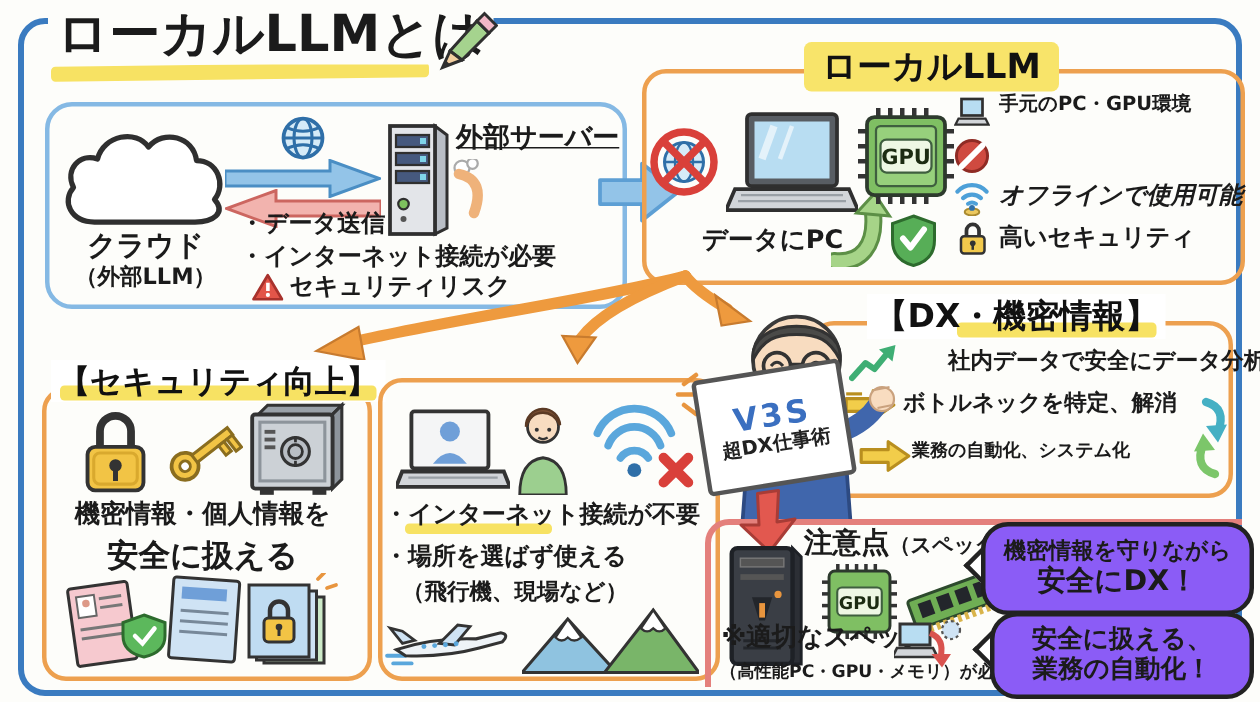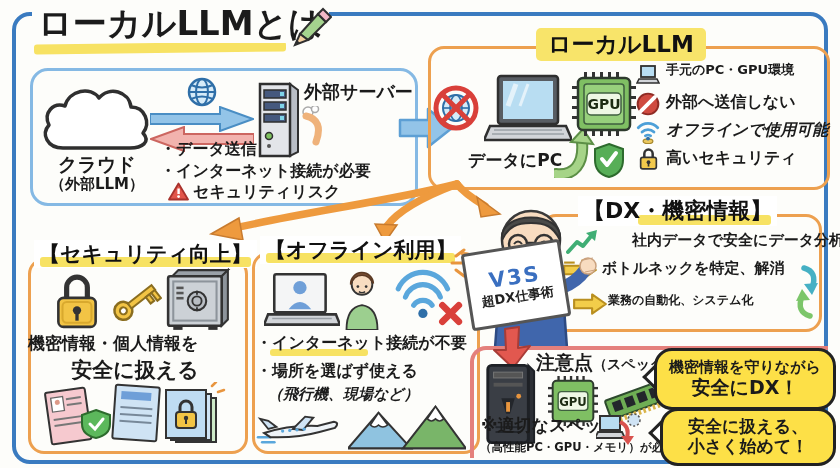--- a/index.html
+++ b/index.html
@@ -6,21 +6,21 @@
   .canvas{position:relative;width:840px;height:468px;background:#fdfdfa;overflow:hidden;
           font-family:"DejaVu Sans","Liberation Sans",sans-serif;}
   .abs{position:absolute;}
   .t{position:absolute;font-weight:bold;color:#1b1b1b;white-space:nowrap;line-height:1.15;}
   .hl{position:absolute;background:#f7e263;border-radius:3px;}
   .obox{position:absolute;border:3.5px solid #eda04f;border-radius:16px;}
   .bbox{position:absolute;border:3.5px solid #85b9e4;border-radius:18px;}
   .box-title{position:absolute;background:#ffffff;padding:0 5px;font-weight:bold;color:#111;white-space:nowrap;}
   .box-title .hl{left:6px;right:6px;bottom:1px;height:10px;z-index:0;}
   .box-title span{position:relative;z-index:1;}
-  .bubble{position:absolute;background:#fde047;border:3px solid #222;border-radius:18px;
+  .bubble{position:absolute;background:#8b5cf6;border:3px solid #222;border-radius:18px;
           display:flex;flex-direction:column;justify-content:center;align-items:center;}
   .bubble-tail{position:absolute;width:15px;height:15px;background:#fff;
           border-left:3px solid #222;border-bottom:3px solid #222;transform:rotate(45deg);}
   svg{display:block;}
 </style>
 </head>
 <body>
 
 <div class="canvas">
 
@@ -70,38 +70,38 @@
       <rect x="8" y="10" width="22" height="8" fill="#46597e" stroke="#2f2f2f" stroke-width="1.5"></rect>
       <rect x="8" y="22" width="22" height="8" fill="#46597e" stroke="#2f2f2f" stroke-width="1.5"></rect>
       <rect x="8" y="34" width="22" height="8" fill="#46597e" stroke="#2f2f2f" stroke-width="1.5"></rect>
       <rect x="24" y="12" width="4" height="4" fill="#7fd4e8"></rect>
         <rect x="24" y="24" width="4" height="4" fill="#7fd4e8"></rect>
       <rect x="24" y="36" width="4" height="4" fill="#7fd4e8"></rect>
       <circle cx="13" cy="56" r="3.5" fill="#7ec15e" stroke="#2f2f2f" stroke-width="1.5"></circle>
       <circle cx="13" cy="66" r="2" fill="#555"></circle>
     </svg>
   </span>
-  <div class="t" style="left:304px;top:82px;font-size:18px;">外部サーバー</div>
+  <div class="t" style="left:304px;top:82px;font-size:18px;text-decoration:underline;">外部サーバー</div>
   <span class="abs" style="left:300px;top:106px;">
     <svg width="30" height="40" viewBox="0 0 30 40">
       <circle cx="8" cy="6" r="5" fill="#fff" stroke="#aaa" stroke-width="1.5"></circle>
       <circle cx="15" cy="3" r="3.5" fill="#fff" stroke="#aaa" stroke-width="1.5"></circle>
       <path d="M6,10 Q24,14 16,36" fill="none" stroke="#efb27a" stroke-width="7" stroke-linecap="round"></path>
     </svg>
   </span>
   <div class="t" style="left:160px;top:140px;font-size:16px;">・データ送信</div>
   <div class="t" style="left:160px;top:162px;font-size:16px;">・インターネット接続が必要</div>
   <span class="abs" style="left:168px;top:182px;">
     <svg width="21" height="19" viewBox="0 0 21 19">
       <polygon points="10.5,1.5 20,17.5 1,17.5" fill="#e25549" stroke="#a8322c" stroke-width="1.8" stroke-linejoin="round"></polygon>
       <rect x="9.4" y="6.5" width="2.4" height="5.5" fill="#fff"></rect>
       <circle cx="10.6" cy="14.6" r="1.4" fill="#fff"></circle>
     </svg>
   </span>
-  <div class="t" style="left:193px;top:183px;font-size:16px;">セキュリティリスク</div>
+  <div class="t" style="left:193px;top:183px;font-size:16px;font-family:Liberation Mono, monospace;">セキュリティリスク</div>
 
   <span class="abs" style="left:398px;top:106px;">
     <svg width="56" height="44" viewBox="0 0 56 44">
       <polygon points="2,14 30,14 30,3 54,22 30,41 30,30 2,30" fill="#93c4e8" stroke="#5d9fd4" stroke-width="2.5" stroke-linejoin="round"></polygon>
     </svg>
   </span>
 
   <div class="obox" style="left:428px;top:46px;width:396px;height:138px;"></div>
   <div class="box-title" style="left:536px;top:28px;font-size:23px;background:#f8e46a;border-radius:5px;padding:1px 12px;">
     <span>ローカルLLM</span>
@@ -176,21 +176,20 @@
       <polygon points="2,15 20,15 22,19 0,19" fill="#d2d5d9" stroke="#2f2f2f" stroke-width="1.5"></polygon>
     </svg>
   </span>
   <div class="t" style="left:666px;top:63px;font-size:13px;">手元のPC・GPU環境</div>
   <span class="abs" style="left:636px;top:92px;">
     <svg width="24" height="24" viewBox="0 0 22 22">
       <circle cx="11" cy="11" r="9.5" fill="#cf4a40" stroke="#8f2b24" stroke-width="1.8"></circle>
       <line x1="4.5" y1="17.5" x2="17.5" y2="4.5" stroke="#fff" stroke-width="3.5" stroke-linecap="round"></line>
     </svg>
   </span>
-  <div class="t" style="left:666px;top:93px;font-size:16px;">外部へ送信しない</div>
   <span class="abs" style="left:636px;top:118px;">
     <svg width="24" height="26" viewBox="0 0 22 24">
       <path d="M2,9 A12,12 0 0 1 20,9" fill="none" stroke="#4da0d8" stroke-width="2.6" stroke-linecap="round"></path>
       <path d="M5.5,13 A8,8 0 0 1 16.5,13" fill="none" stroke="#4da0d8" stroke-width="2.6" stroke-linecap="round"></path>
       <path d="M8.5,16.5 A4.5,4.5 0 0 1 13.5,16.5" fill="none" stroke="#4da0d8" stroke-width="2.4" stroke-linecap="round"></path>
       <ellipse cx="11" cy="21.5" rx="4.5" ry="2.2" fill="#ecc85e" stroke="#a98a30" stroke-width="1.2"></ellipse>
       <circle cx="11" cy="19" r="1.8" fill="#2f6fa8"></circle>
     </svg>
   </span>
   <div class="t" style="left:666px;top:121px;font-size:16px;font-style:italic;">オフラインで使用可能</div>
@@ -250,21 +249,21 @@
       <circle cx="32" cy="32" r="4.5" fill="none" stroke="#333" stroke-width="1.8"></circle>
       <line x1="32" y1="22" x2="32" y2="26" stroke="#333" stroke-width="1.8"></line>
       <line x1="32" y1="38" x2="32" y2="42" stroke="#333" stroke-width="1.8"></line>
       <rect x="12" y="18" width="7" height="2.5" fill="#555"></rect>
         <rect x="12" y="23" width="7" height="2.5" fill="#555"></rect>
         <rect x="12" y="28" width="7" height="2.5" fill="#555"></rect>
       <rect x="9" y="56" width="9" height="4" fill="#333"></rect>
         <rect x="43" y="56" width="9" height="4" fill="#333"></rect>
     </svg>
   </span>
-  <div class="t" style="left:28px;top:334px;width:214px;text-align:left;font-size:17px;">機密情報・個人情報を</div>
+  <div class="t" style="left:28px;top:334px;width:214px;text-align:center;font-size:17px;">機密情報・個人情報を</div>
   <div class="t" style="left:28px;top:358px;width:214px;text-align:center;font-size:21px;">安全に扱える</div>
   <span class="abs" style="left:40px;top:382px;">
     <svg width="190" height="64" viewBox="0 0 190 64">
       <g transform="rotate(-8 28 32)">
         <rect x="8" y="8" width="40" height="52" rx="2" fill="#f6c9cf" stroke="#333" stroke-width="2"></rect>
         <rect x="13" y="14" width="12" height="14" fill="#fff" stroke="#666" stroke-width="1.3"></rect>
         <circle cx="19" cy="19" r="2.5" fill="#d98"></circle>
         <line x1="28" y1="17" x2="43" y2="17" stroke="#777" stroke-width="2"></line>
         <line x1="28" y1="23" x2="43" y2="23" stroke="#777" stroke-width="2"></line>
         <line x1="13" y1="36" x2="43" y2="36" stroke="#777" stroke-width="2"></line>
@@ -287,24 +286,20 @@
         <rect x="136" y="30" width="20" height="16" rx="3" fill="#f2c445" stroke="#333" stroke-width="2"></rect>
         <circle cx="146" cy="36" r="2.2" fill="#333"></circle>
           <rect x="145" y="37" width="2" height="5" fill="#333"></rect>
         <line x1="172" y1="4" x2="176" y2="0" stroke="#e8953e" stroke-width="2.5" stroke-linecap="round"></line>
         <line x1="178" y1="10" x2="184" y2="8" stroke="#e8953e" stroke-width="2.5" stroke-linecap="round"></line>
       </g>
     </svg>
   </span>
 
   <div class="obox" style="left:252px;top:252px;width:222px;height:196px;"></div>
-  <div class="box-title" style="left:260px;top:236px;font-size:21px;">
-    <div class="hl"></div>
-    <span>【オフライン利用】</span>
-  </div>
   <span class="abs" style="left:264px;top:272px;">
     <svg width="76" height="58" viewBox="0 0 74 56">
       <rect x="10" y="2" width="50" height="37" rx="2" fill="#f4f5f6" stroke="#333" stroke-width="2.5"></rect>
       <circle cx="35" cy="15" r="6.5" fill="#6f9fd8"></circle>
       <path d="M24,36 Q35,22 46,36 Z" fill="#6f9fd8"></path>
       <polygon points="4,41 70,41 74,51 0,51" fill="#d2d5d9" stroke="#333" stroke-width="2.5"></polygon>
       <line x1="8" y1="45" x2="66" y2="45" stroke="#9aa0a6" stroke-width="1.5"></line>
     </svg>
   </span>
   <span class="abs" style="left:342px;top:270px;">
@@ -323,21 +318,21 @@
       <path d="M17,30 A18,18 0 0 1 51,30" fill="none" stroke="#5aa7dc" stroke-width="5" stroke-linecap="round"></path>
       <path d="M25,38 A11,11 0 0 1 43,38" fill="none" stroke="#5aa7dc" stroke-width="5" stroke-linecap="round"></path>
       <circle cx="34" cy="46" r="4.5" fill="#2f6fa8"></circle>
       <line x1="53" y1="38" x2="69" y2="54" stroke="#d9403a" stroke-width="6.5" stroke-linecap="round"></line>
       <line x1="69" y1="38" x2="53" y2="54" stroke="#d9403a" stroke-width="6.5" stroke-linecap="round"></line>
     </svg>
   </span>
   <div class="hl" style="left:270px;top:349px;width:98px;height:7px;"></div>
   <div class="t" style="left:256px;top:362px;font-size:16px;">・場所を選ばず使える</div>
   <div class="t" style="left:256px;top:334px;font-size:16px;">・インターネット接続が不要</div>
-  <div class="t" style="left:268px;top:386px;font-size:15px;font-style:italic;">（飛行機、現場など）</div>
+  <div class="t" style="left:268px;top:386px;font-size:15px;">（飛行機、現場など）</div>
   <span class="abs" style="left:256px;top:412px;">
     <svg width="86" height="36" viewBox="0 0 84 34">
       <line x1="2" y1="24" x2="14" y2="24" stroke="#5aa7dc" stroke-width="2.5" stroke-linecap="round"></line>
       <line x1="6" y1="29" x2="18" y2="29" stroke="#5aa7dc" stroke-width="2.5" stroke-linecap="round"></line>
       <polygon points="12,16 4,6 12,8 20,14" fill="#cfe3f4" stroke="#333" stroke-width="1.8"></polygon>
       <path d="M8,20 Q32,12 60,13 L76,9 Q82,10 77,15 L62,19 Q40,25 14,24 Z" fill="#eef3f7" stroke="#333" stroke-width="2"></path>
       <polygon points="36,16 48,4 56,5 46,17" fill="#cfe3f4" stroke="#333" stroke-width="1.8"></polygon>
       <circle cx="26" cy="18" r="1.6" fill="#5aa7dc"></circle>
         <circle cx="33" cy="17.4" r="1.6" fill="#5aa7dc"></circle>
       <circle cx="40" cy="16.8" r="1.6" fill="#5aa7dc"></circle>
@@ -509,16 +504,16 @@
   <div class="t" style="left:480px;top:441px;font-size:11.5px;">（高性能PC・GPU・メモリ）が必要</div>
 
   <div class="bubble-tail" style="left:646px;top:368px;"></div>
   <div class="bubble" style="left:654px;top:348px;width:176px;height:56px;">
     <div class="t" style="position:static;font-size:15px;">機密情報を守りながら</div>
     <div class="t" style="position:static;font-size:19px;">安全にDX！</div>
   </div>
   <div class="bubble-tail" style="left:652px;top:424px;"></div>
   <div class="bubble" style="left:660px;top:408px;width:170px;height:52px;">
     <div class="t" style="position:static;font-size:17px;">安全に扱える、</div>
-    <div class="t" style="position:static;font-size:17px;">小さく始めて！</div>
+    <div class="t" style="position:static;font-size:17px;">業務の自動化！</div>
   </div>
 
 </div>
 
 </body></html>

